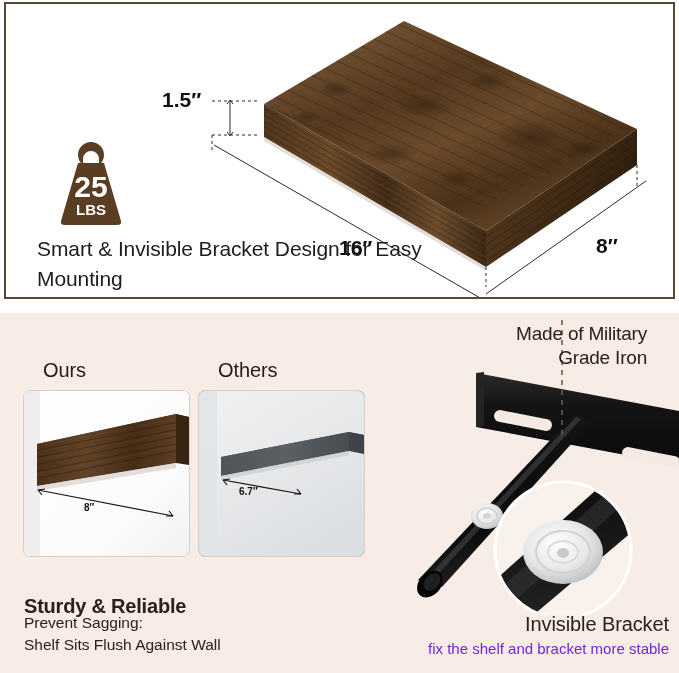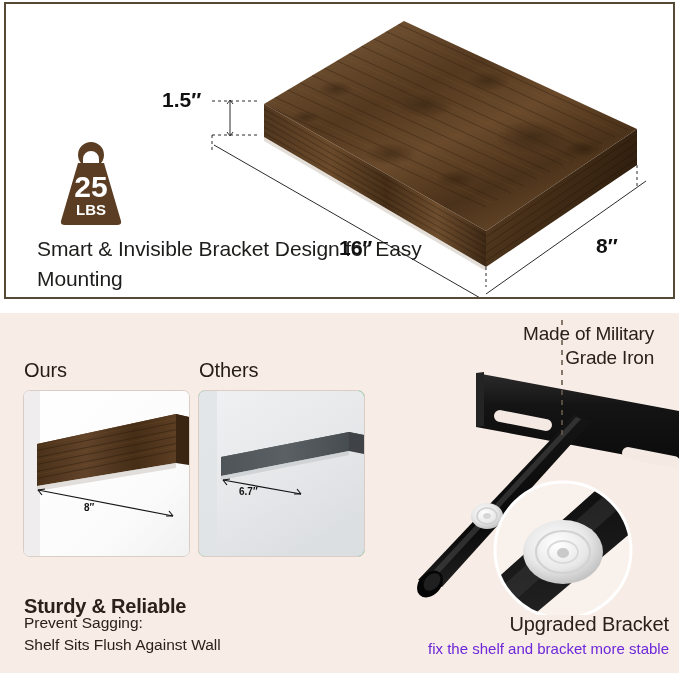--- a/index.html
+++ b/index.html
@@ -83,20 +83,21 @@
     width: 679px;
     height: 360px;
     background: #f8ece6;
   }
 
   .cmp-title {
     position: absolute;
     font-size: 20px;
     color: #241c15;
     letter-spacing: -0.1px;
+    margin-left: 19px;
   }
   .cmp-title.ours   { left: 24px;  top: 359px; }
   .cmp-title.others { left: 199px; top: 359px; }
 
   .cmp-card {
     position: absolute;
     top: 390px;
     width: 165px;
     height: 165px;
     border: 1px solid #d9cdc6;
@@ -120,21 +121,21 @@
     font-size: 15.5px;
     line-height: 22px;
     color: #2b211a;
     white-space: pre-line;
   }
   .sturdy-head { left: 24px; top: 588px; }
   .sturdy-body { left: 24px; top: 612px; }
 
   .iron-head {
     position: absolute;
-    right: 25px;
+    right: 32px;
     top: 322px;
     width: 230px;
     text-align: right;
     font-size: 19px;
     line-height: 24px;
     color: #2b211a;
     letter-spacing: -0.2px;
     white-space: pre-line;
   }
 
@@ -498,16 +499,16 @@
         </g>
         <circle cx="203" cy="235" r="68" fill="none" stroke="#ffffff" stroke-width="3"></circle>
       </g>
 
       <path d="M202,5 L202,120" stroke="#6a5b4c" stroke-width="1.6" stroke-dasharray="5 5" fill="none"></path>
     </svg>
   </div>
 
   <div class="iron-head">Made of Military
 Grade Iron</div>
-  <div class="upg-head">Upgraded Bracket</div>
+  <div class="upg-head">Invisible Bracket</div>
   <div class="upg-body">fix the shelf and bracket more stable</div>
 
 </div>
 
 </body></html>

